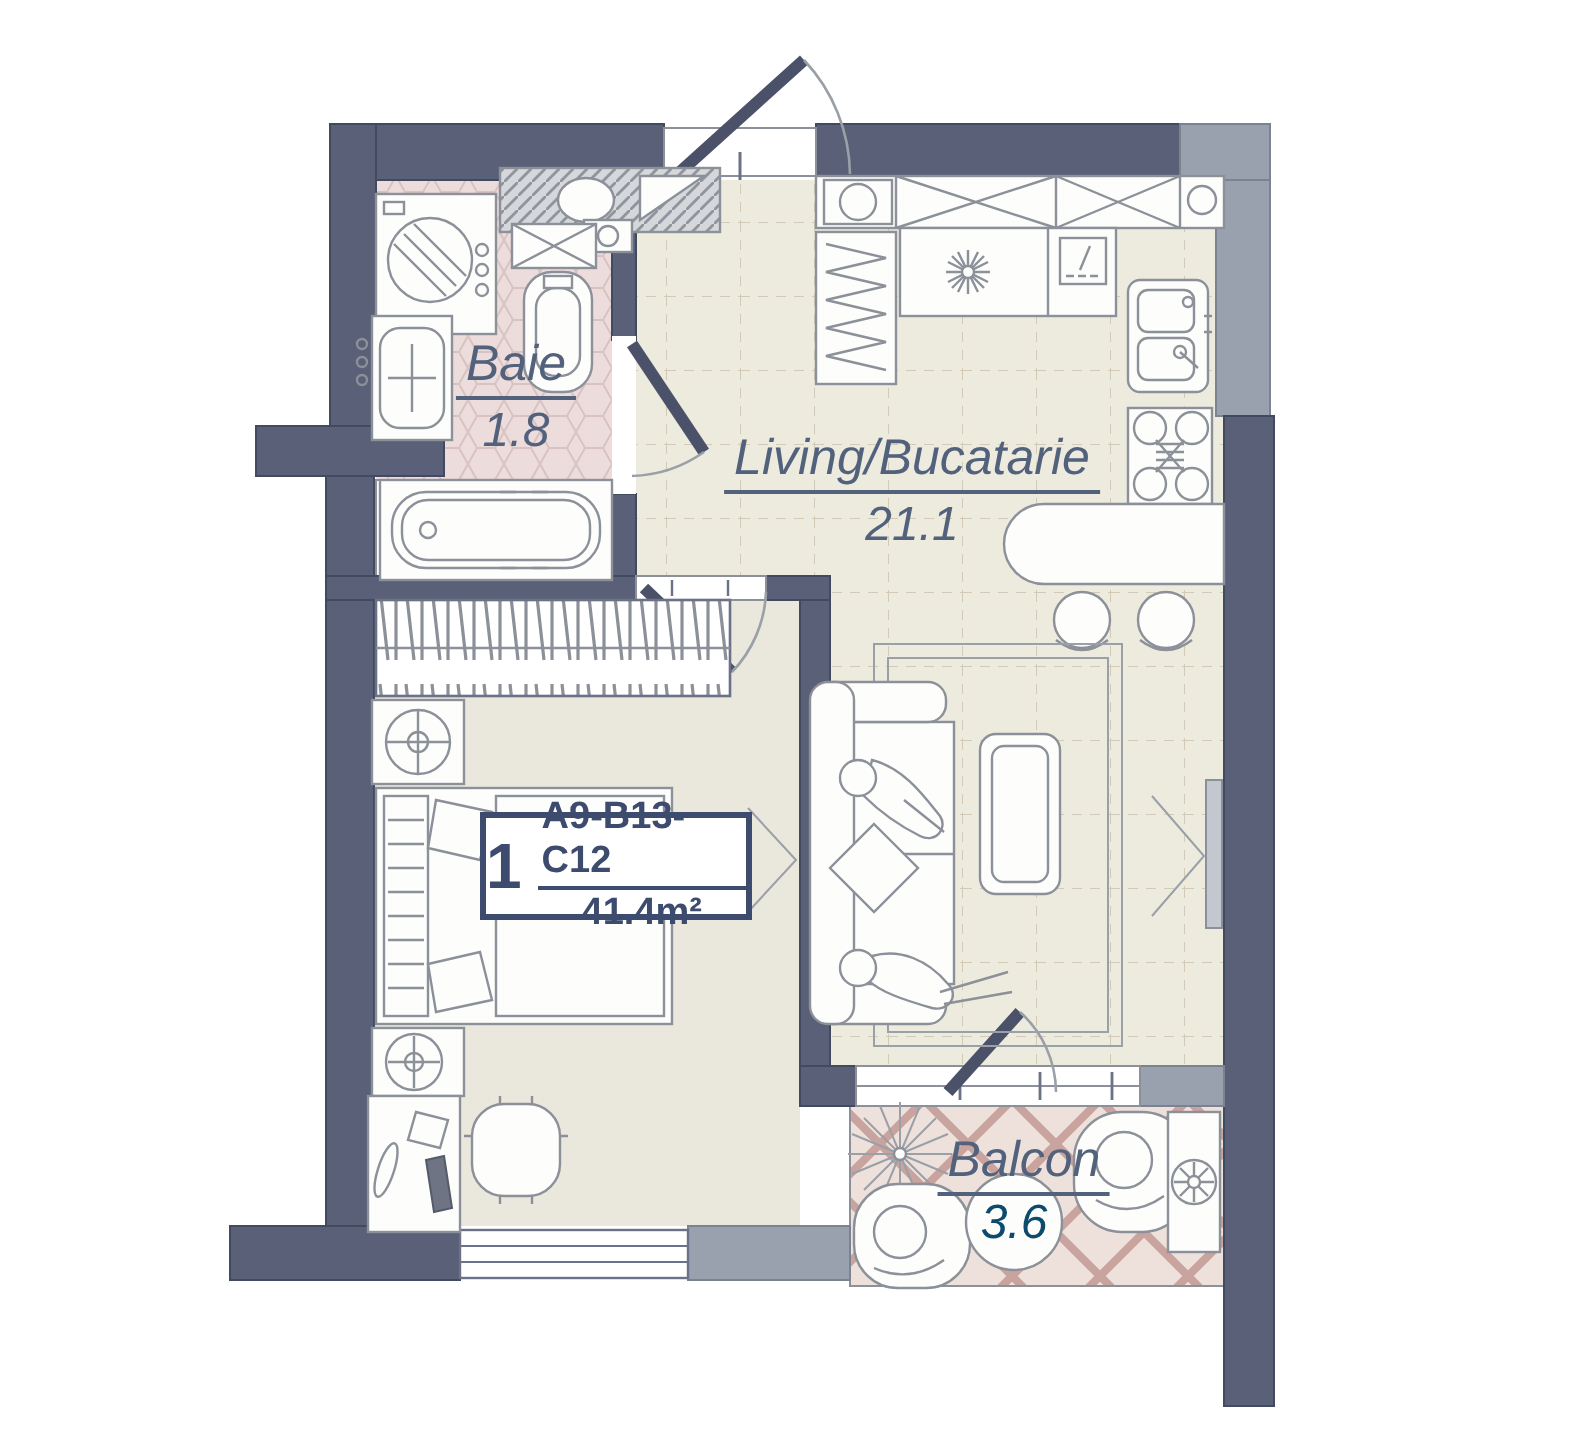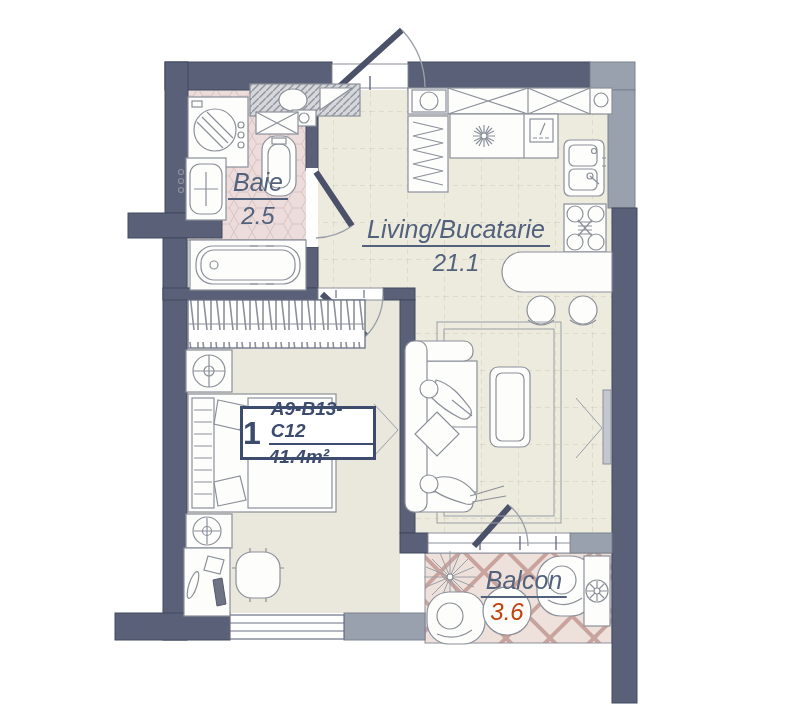--- a/index.html
+++ b/index.html
@@ -13,27 +13,27 @@
   .ln{fill:none;stroke:#8b9099;stroke-width:1.2;}
   .lnt{fill:none;stroke:#9aa0a8;stroke-width:1;}
   .leaf{stroke:#4a5168;stroke-width:6;fill:none;}
   .arc{fill:none;stroke:#9aa0a8;stroke-width:1.3;}
   
   .room-label{position:absolute;transform:translateX(-50%);text-align:center;
               color:#52617c;font-style:italic;line-height:1;}
   .room-name{display:inline-block;font-size:25px;padding:0 5px 3px 5px;
              border-bottom:2px solid #52617c;}
   .room-area{display:block;font-size:24px;margin-top:4px;}
-  .area-solo{position:absolute;transform:translate(-50%,-50%);color:#c2410c;
+  .area-solo{position:absolute;transform:translate(-50%,-50%);color:#0c4a6e;
              font-style:italic;font-size:24px;}
   .unit-box{position:absolute;left:240px;top:406px;width:130px;height:48px;
             background:#ffffff;border:3px solid #3d4c6e;display:flex;align-items:center;
             justify-content:center;gap:8px;color:#3d4c6e;}
   .unit-number{font-size:32px;font-weight:bold;line-height:1;}
-  .unit-col{display:flex;flex-direction:column;line-height:1.15;font-style:italic;}
+  .unit-col{display:flex;flex-direction:column;align-items:center;line-height:1.15;}
   .unit-code{font-size:19px;font-weight:bold;border-bottom:2px solid #3d4c6e;padding:0 2px 1px 2px;}
   .unit-area{font-size:19px;font-weight:bold;margin-top:1px;}
 </style>
 </head>
 <body>
 
 <div class="canvas">
 
 <svg width="787" height="720" viewBox="0 0 787 720">
   <defs>
@@ -310,30 +310,30 @@
       <rect class="f" x="584" y="556" width="26" height="70"></rect>
       <circle class="ln" cx="597" cy="591" r="11"></circle>
       <path class="ln" d="M597,581 V601 M587,591 H607 M590,584 L604,598 M604,584 L590,598"></path>
       <circle class="f" cx="597" cy="591" r="3"></circle>
     </g>
   </g>
 </svg>
 
   <div class="room-label" style="left:258px;top:170px;">
     <span class="room-name">Baie</span>
-    <span class="room-area">2.5</span>
+    <span class="room-area">1.8</span>
   </div>
 
   <div class="room-label" style="left:456px;top:217px;">
     <span class="room-name">Living/Bucatarie</span>
     <span class="room-area">21.1</span>
   </div>
 
 
-  <div class="room-label" style="left:512px;top:568px;margin-left:12px;">
+  <div class="room-label" style="left:512px;top:568px;">
     <span class="room-name">Balcon</span>
   </div>
   <div class="area-solo" style="left:507px;top:612px;">3.6</div>
 
   <div class="unit-box">
     <span class="unit-number">1</span>
     <span class="unit-col">
       <span class="unit-code">A9-B13-C12</span>
       <span class="unit-area">41.4m²</span>
     </span>

